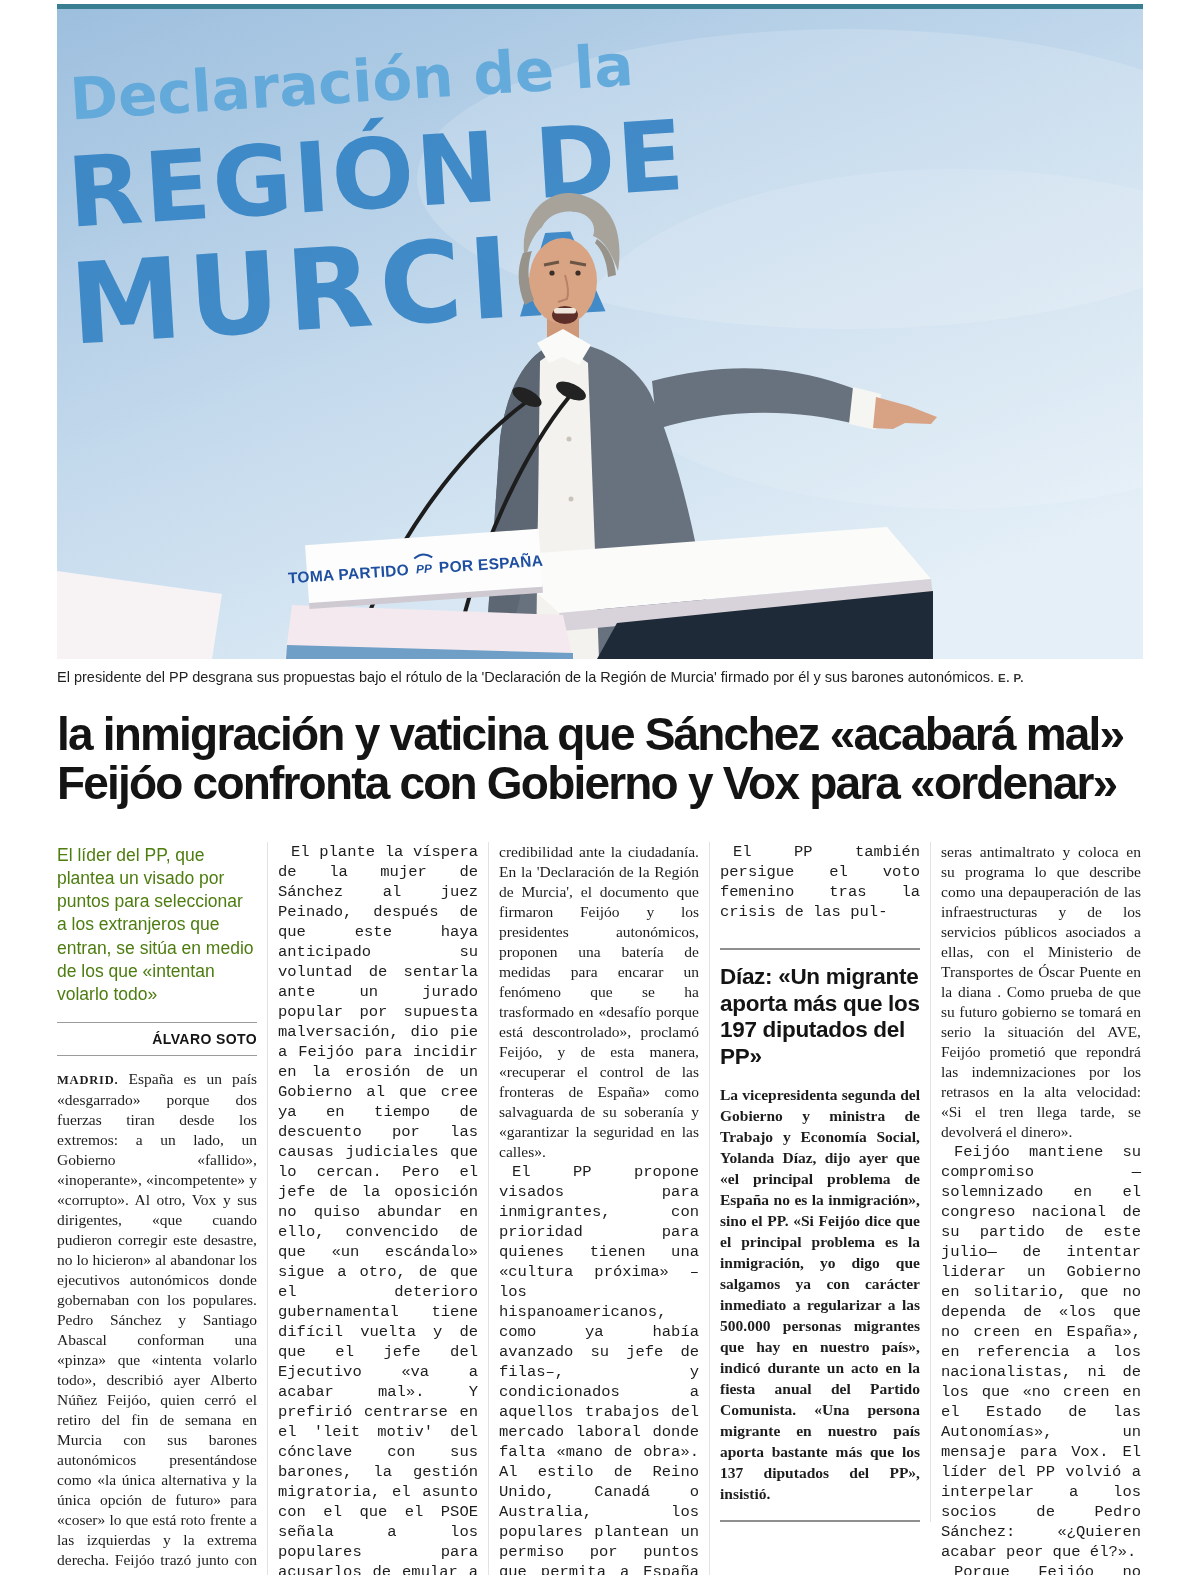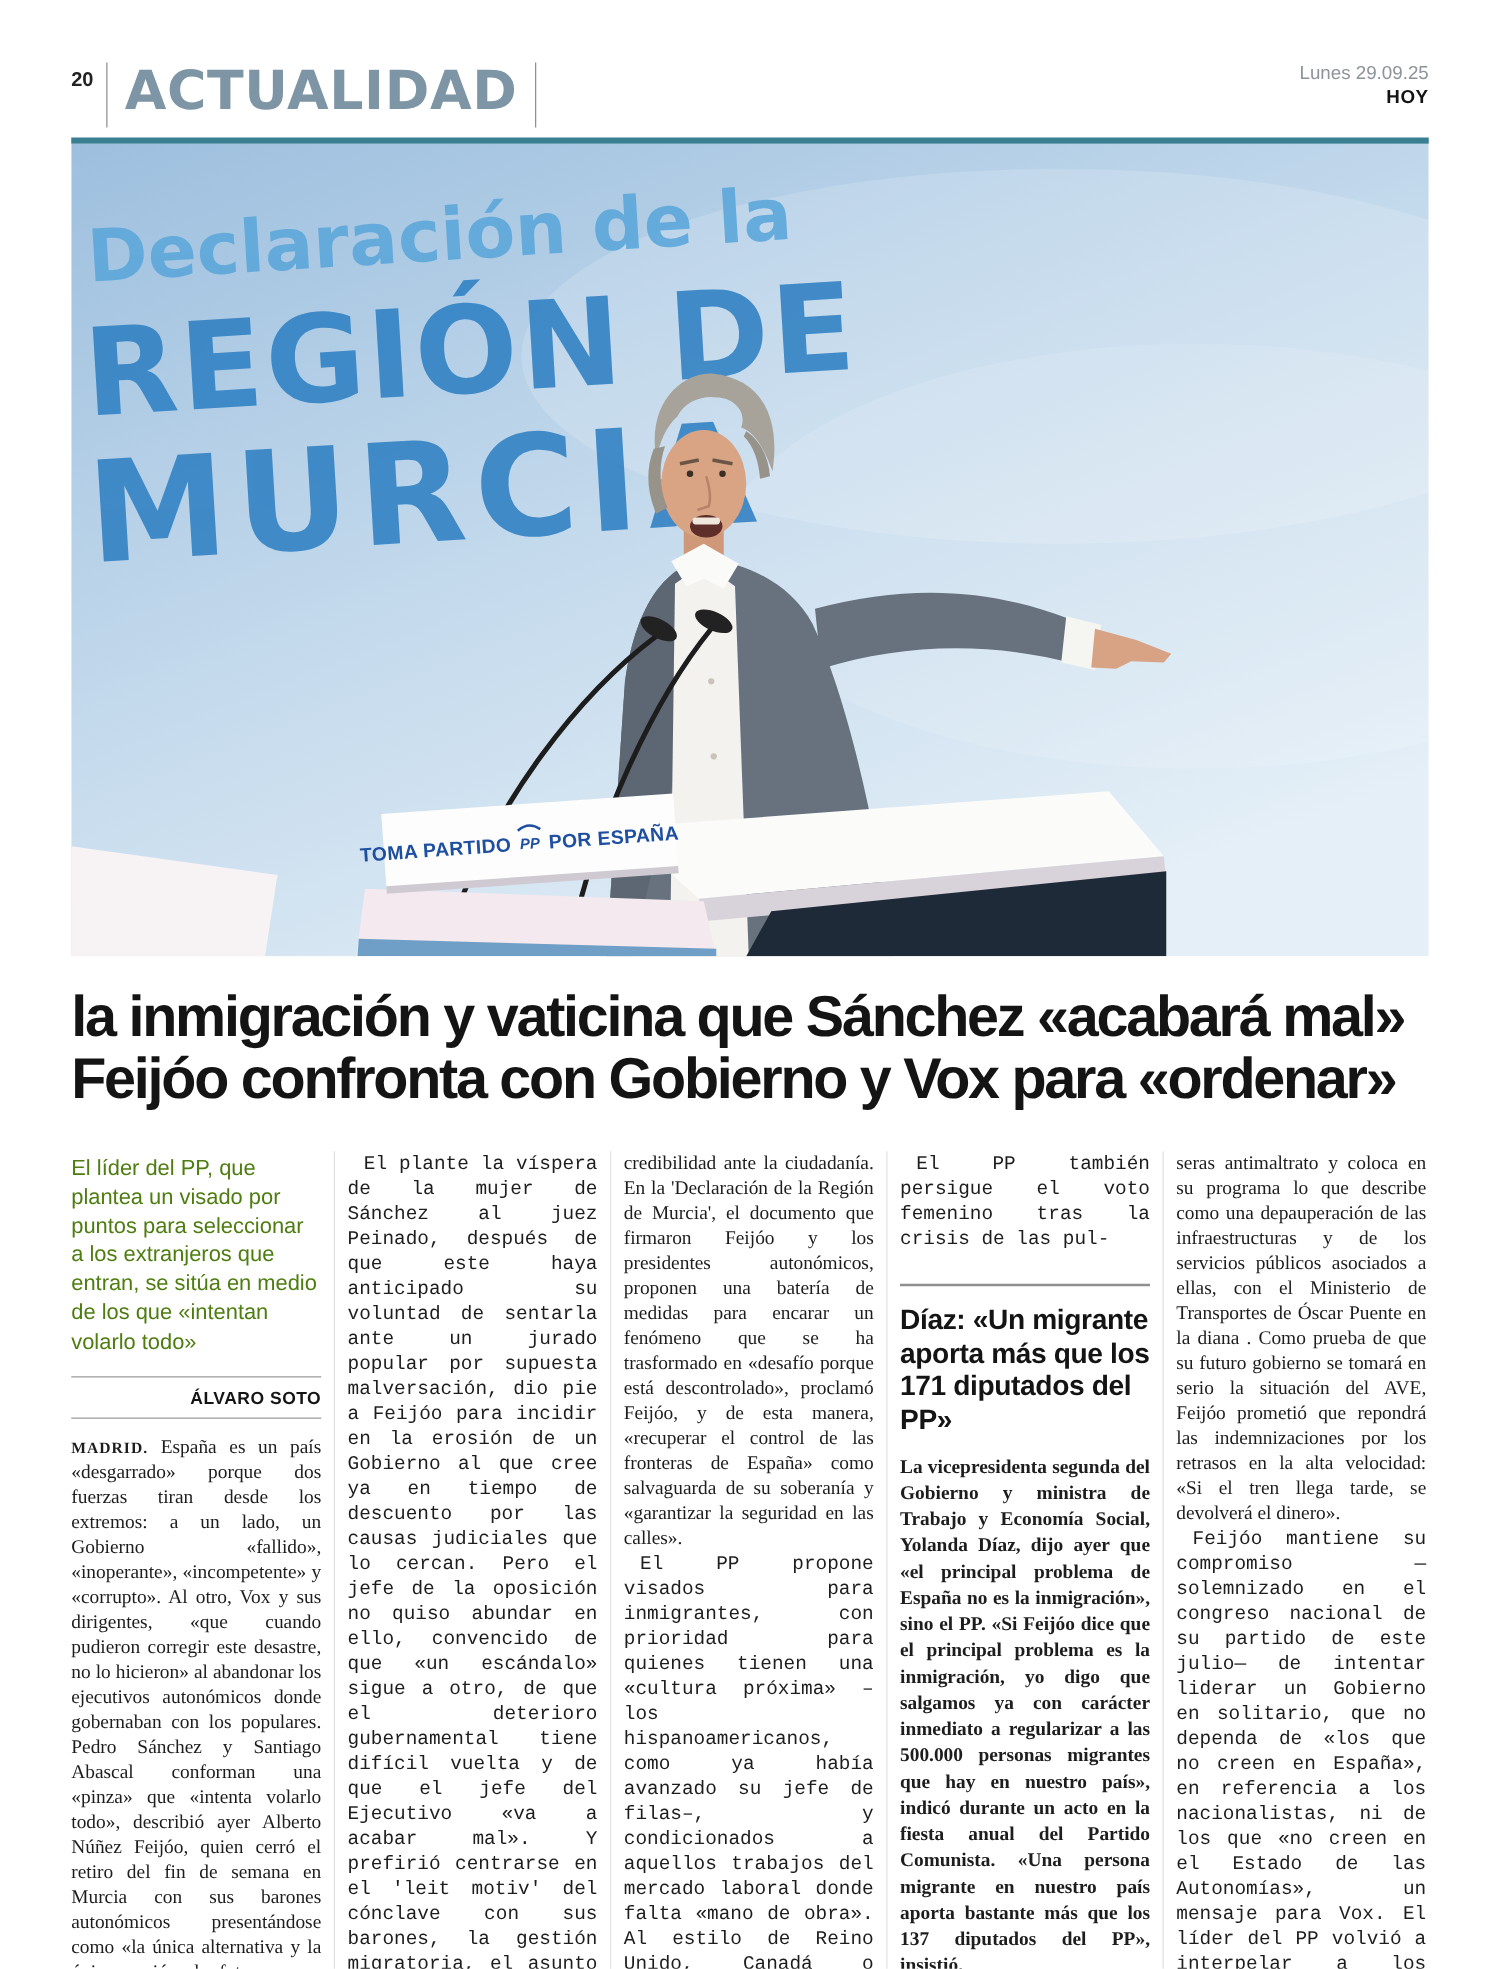--- a/index.html
+++ b/index.html
@@ -43,30 +43,20 @@
   
   .dbox{margin-top:26px;border-top:2px solid #8f8f8f;border-bottom:2px solid #8f8f8f;padding:14px 0 16px 0;}
   .dbox h3{margin:0 0 14px 0;font-size:22.5px;line-height:1.18;font-weight:800;color:#141414;letter-spacing:-.3px;font-family:"Liberation Sans",sans-serif;}
   .dbox p{margin:0;font-family:"Liberation Serif","DejaVu Serif",serif;font-weight:700;font-size:15.5px;line-height:21px;text-align:justify;color:#1d1d1d;hyphens:auto;}
 </style>
 </head>
 <body>
 
 <div class="page">
 
-  <header class="masthead">
-    <span class="pagenum">20</span>
-    <span class="vbar"></span>
-    <h2 class="section-title">ACTUALIDAD</h2>
-    <span class="vbar after"></span>
-    <div class="dateblock">
-      <div class="date">Lunes 29.09.25</div>
-      <div class="brand">HOY</div>
-    </div>
-  </header>
   <div class="teal-rule"></div>
 
   <figure class="photo">
     <svg viewBox="0 0 1086 650" preserveAspectRatio="none">
       <defs>
         <linearGradient id="bg" x1="0" y1="0" x2="0.65" y2="1">
           <stop offset="0" stop-color="#9dbfde"></stop>
           <stop offset="0.5" stop-color="#c3d9ec"></stop>
           <stop offset="1" stop-color="#e4eff7"></stop>
         </linearGradient>
@@ -137,20 +127,21 @@
           <rect x="250" y="528" width="234" height="58" fill="#fdfdfd"></rect>
           <text x="352" y="565" text-anchor="end" font-size="15.5" font-weight="800" fill="#1e4fa0" font-family="Liberation Sans, sans-serif" letter-spacing="0.3">TOMA PARTIDO</text>
           <path d="M358 549 q 9 -7 18 0" stroke="#1e4fa0" stroke-width="2" fill="none"></path>
           <text x="367" y="564" text-anchor="middle" font-size="12" font-weight="700" font-style="italic" fill="#1e4fa0" font-family="Liberation Sans, sans-serif">PP</text>
           <text x="382" y="565" text-anchor="start" font-size="15.5" font-weight="800" fill="#1e4fa0" font-family="Liberation Sans, sans-serif" letter-spacing="0.3">POR ESPAÑA</text>
         </g>
       </g>
     </svg>
   </figure>
 
+  <p class="caption"><span>El presidente del PP desgrana sus propuestas bajo el rótulo de la 'Declaración de la Región de Murcia' firmado por él y sus barones autonómicos.</span> <span class="credit">E. P.</span></p>
 
   <h1 class="headline">
     <span>la inmigración y vaticina que Sánchez «acabará mal»</span>
     <span>Feijóo confronta con Gobierno y Vox para «ordenar»</span>
   </h1>
 
   <section class="cols">
 
     <div class="col">
       <p class="standfirst">El líder del PP, que plantea un visado por puntos para seleccionar a los extranjeros que entran, se sitúa en medio de los que «intentan volarlo todo»</p>
@@ -165,21 +156,21 @@
 
     <div class="col body">
       <p>credibilidad ante la ciudadanía. En la 'Declaración de la Región de Murcia', el documento que firmaron Feijóo y los presidentes autonómicos, proponen una batería de medidas para encarar un fenómeno que se ha trasformado en «desafío porque está descontrolado», proclamó Feijóo, y de esta manera, «recuperar el control de las fronteras de España» como salvaguarda de su soberanía y «garantizar la seguridad en las calles».</p>
       <p class="ind">El PP propone visados para inmigrantes, con prioridad para quienes tienen una «cultura próxima» –los hispanoamericanos, como ya había avanzado su jefe de filas–, y condicionados a aquellos trabajos del mercado laboral donde falta «mano de obra». Al estilo de Reino Unido, Canadá o Australia, los populares plantean un permiso por puntos que permita a España «elegir quién viene y para qué viene».</p>
       <p class="ind">En busca de una posición centrada que considera mayoritaria entre los votantes, que los socialistas emparentan con la extrema derecha y que ésta cree tibia, Feijóo aboga por una «tolerancia cero» con los inmigrante que cometan delitos graves o sean reincidentes, que serán expulsados si llega a go-</p>
     </div>
 
     <div class="col body">
       <p class="ind">El PP también persigue el voto femenino tras la crisis de las pul-</p>
       <aside class="dbox">
-        <h3>Díaz: «Un migrante aporta más que los 171 diputados del PP»</h3>
+        <h3>Díaz: «Un migrante aporta más que los 197 diputados del PP»</h3>
         <p>La vicepresidenta segunda del Gobierno y ministra de Trabajo y Economía Social, Yolanda Díaz, dijo ayer que «el principal problema de España no es la inmigración», sino el PP. «Si Feijóo dice que el principal problema es la inmigración, yo digo que salgamos ya con carácter inmediato a regularizar a las 500.000 personas migrantes que hay en nuestro país», indicó durante un acto en la fiesta anual del Partido Comunista. «Una persona migrante en nuestro país aporta bastante más que los 137 diputados del PP», insistió.</p>
       </aside>
     </div>
 
     <div class="col body">
       <p>seras antimaltrato y coloca en su programa lo que describe como una depauperación de las infraestructuras y de los servicios públicos asociados a ellas, con el Ministerio de Transportes de Óscar Puente en la diana . Como prueba de que su futuro gobierno se tomará en serio la situación del AVE, Feijóo prometió que repondrá las indemnizaciones por los retrasos en la alta velocidad: «Si el tren llega tarde, se devolverá el dinero».</p>
       <p class="ind">Feijóo mantiene su compromiso —solemnizado en el congreso nacional de su partido de este julio— de intentar liderar un Gobierno en solitario, que no dependa de «los que no creen en España», en referencia a los nacionalistas, ni de los que «no creen en el Estado de las Autonomías», un mensaje para Vox. El líder del PP volvió a interpelar a los socios de Pedro Sánchez: «¿Quieren acabar peor que él?».</p>
       <p class="ind">Porque Feijóo no tiene dudas de que el presidente «va a acabar mal». La ausencia de Begoña Gómez ante Peinado este sábado es, a su juicio, una demostración de que la mujer del jefe del Ejecutivo está manchada por la corrupción porque «quien no tiene nada que ocultar no se esconde».</p>
     </div>
 

